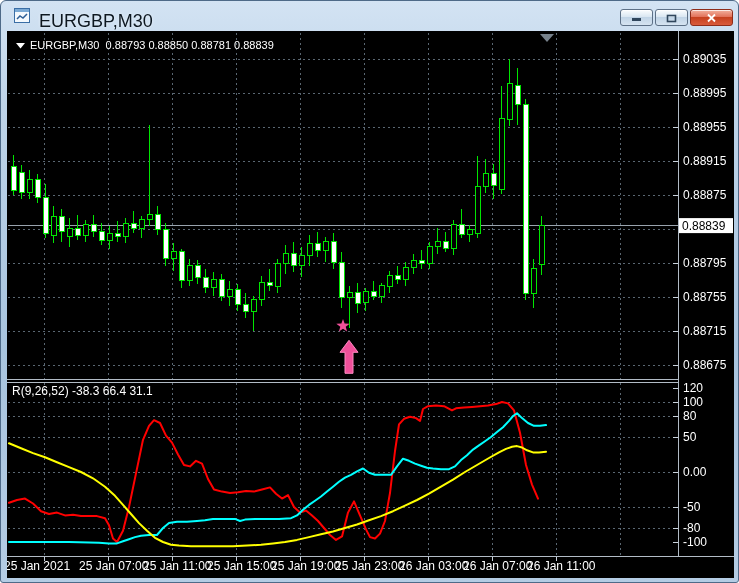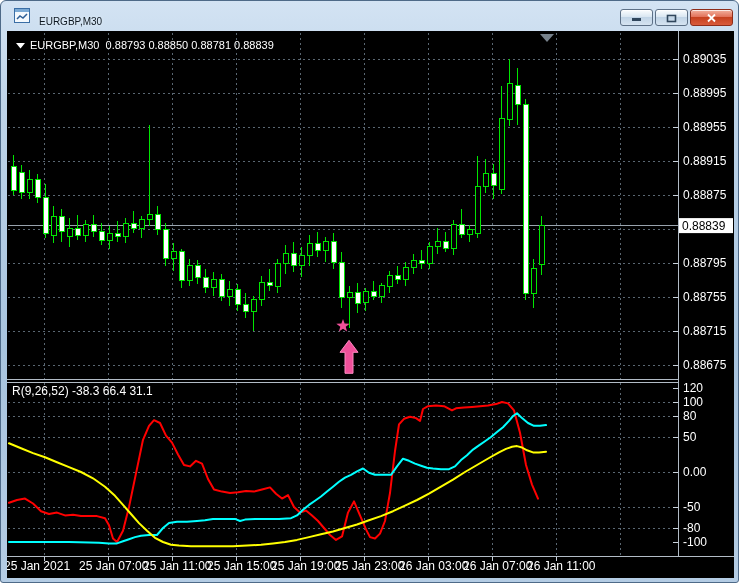--- a/index.html
+++ b/index.html
@@ -3,21 +3,21 @@
 <meta charset="utf-8">
 <style>
   html,body{margin:0;padding:0;background:#fff;font-family:"Liberation Sans",sans-serif;}
   .window{
     position:relative;width:739px;height:583px;box-sizing:border-box;
     background:linear-gradient(180deg,#d3e3f3 0%,#bed4e9 18%,#a8c4de 60%,#b4cce4 100%);
     border:1px solid #4e6a88;border-radius:6px 6px 3px 3px;overflow:hidden;
   }
   .titlebar{position:absolute;left:0;top:0;right:0;height:30px;display:flex;align-items:center;padding-left:13px;box-sizing:border-box;}
   .title-icon{width:17px;height:16px;flex:0 0 auto;}
-  .title-text{margin-left:8px;font-size:10px;color:#0d1720;text-shadow:0 0 3px #eaf3fb;margin-top:10px;}
+  .title-text{margin-left:8px;font-size:18px;color:#0d1720;text-shadow:0 0 3px #eaf3fb;margin-top:10px;}
   .controls{position:absolute;top:8px;right:5px;display:flex;gap:2px;}
   .wbtn{box-sizing:border-box;height:17px;border:1px solid #5d7086;border-radius:3px;
     background:linear-gradient(#fbfdfe,#dae7f2 45%,#c1d4e6 50%,#d6e4f1);
     display:flex;align-items:center;justify-content:center;padding:0;cursor:default;
     box-shadow:inset 0 1px 0 rgba(255,255,255,.75);}
   .wbtn.min,.wbtn.res{width:33px;}
   .wbtn.close{width:43px;border-color:#8e2d1a;
     background:linear-gradient(#f2b19e,#e2735b 45%,#c6411f 50%,#d95b3b);}
   .client{position:absolute;left:6px;top:30px;width:727px;height:547px;background:#000;}
   svg text{font-family:"Liberation Sans",sans-serif;}

